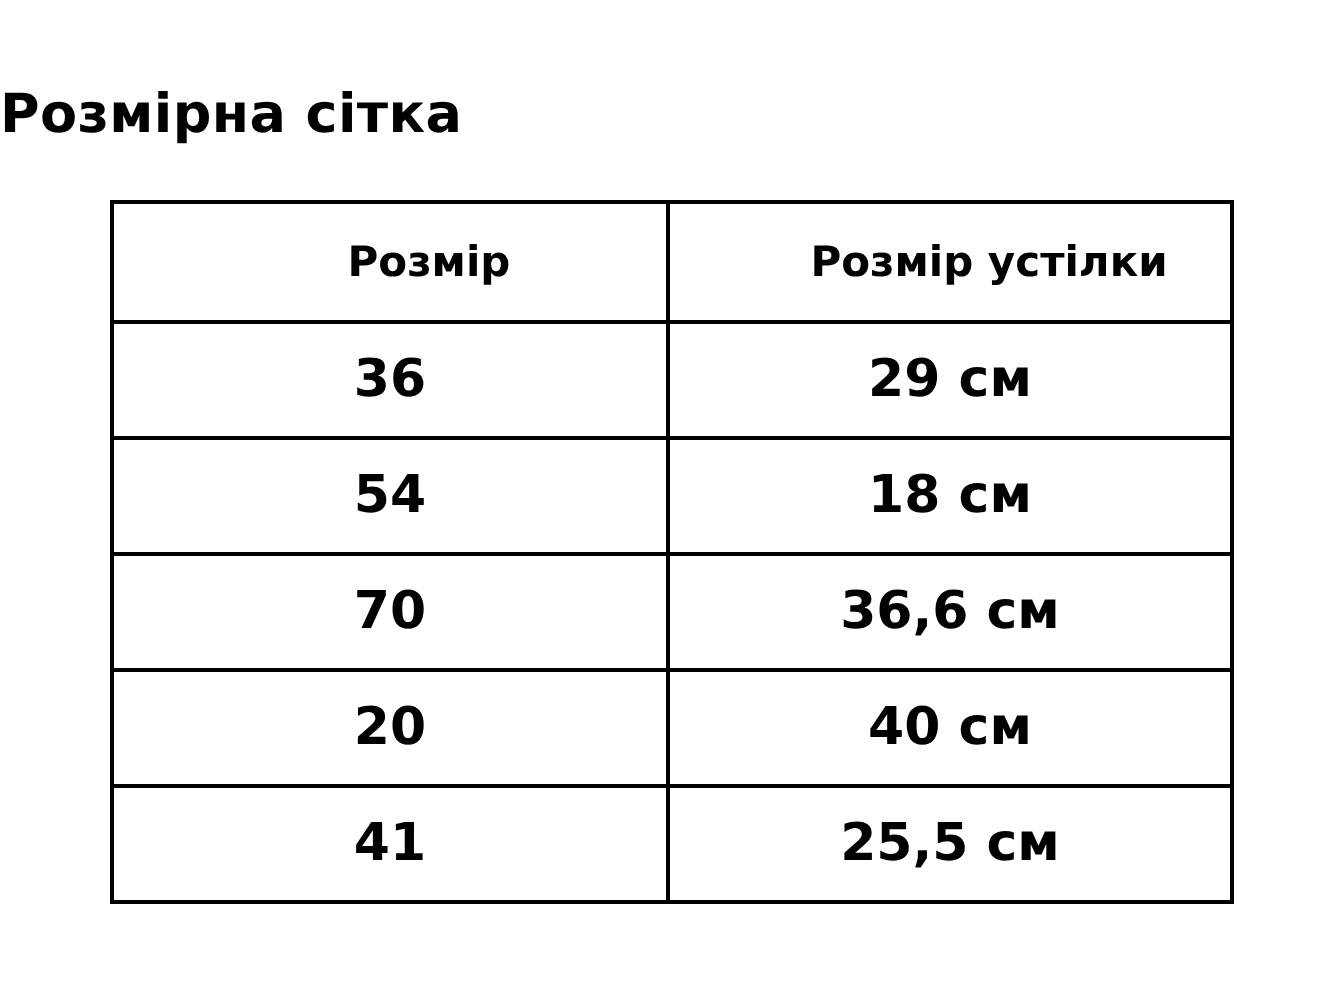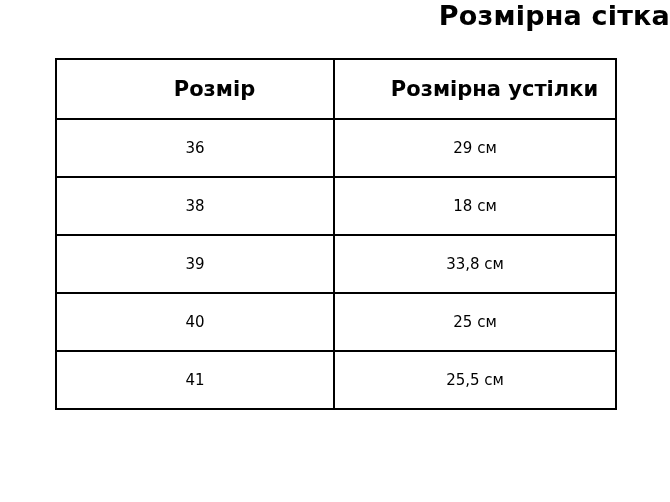--- a/index.html
+++ b/index.html
@@ -14,45 +14,46 @@
     color: #000000;
     overflow: hidden;
   }
   .page {
     position: relative;
     width: 670px;
     height: 502px;
     box-sizing: border-box;
   }
   .title {
-    text-align: right;
+    text-align: left;
     font-size: 27px;
     font-weight: bold;
     letter-spacing: 0.2px;
     margin: 0;
+    padding-top: 42px;
     color: #000000;
   }
   .table-wrap {
     padding: 0 55px;
     margin-top: 27px;
   }
   table.size-table {
     width: 560px;
     border-collapse: collapse;
     table-layout: fixed;
   }
   table.size-table th,
   table.size-table td {
     border: 2px solid #000000;
     text-align: center;
     vertical-align: middle;
     padding: 0;
     height: 56px;
-    font-size: 15px;
-    font-weight: normal;
+    font-size: 26px;
+    font-weight: bold;
     color: #000000;
   }
   table.size-table thead th {
     font-weight: bold;
     height: 58px;
     font-size: 21px;
     padding-left: 39px;
   }
   table.size-table col.col-size { width: 278px; }
   table.size-table col.col-len  { width: 282px; }
@@ -66,39 +67,39 @@
 
   <div class="table-wrap">
     <table class="size-table">
       <colgroup>
         <col class="col-size">
         <col class="col-len">
       </colgroup>
       <thead>
         <tr>
           <th>Розмір</th>
-          <th>Розмірна устілки</th>
+          <th>Розмір устілки</th>
         </tr>
       </thead>
       <tbody>
         <tr>
           <td>36</td>
           <td>29 см</td>
         </tr>
         <tr>
-          <td>38</td>
+          <td>54</td>
           <td>18 см</td>
         </tr>
         <tr>
-          <td>39</td>
-          <td>33,8 см</td>
+          <td>70</td>
+          <td>36,6 см</td>
         </tr>
         <tr>
-          <td>40</td>
-          <td>25 см</td>
+          <td>20</td>
+          <td>40 см</td>
         </tr>
         <tr>
           <td>41</td>
           <td>25,5 см</td>
         </tr>
       </tbody>
     </table>
   </div>
 
 </div>

